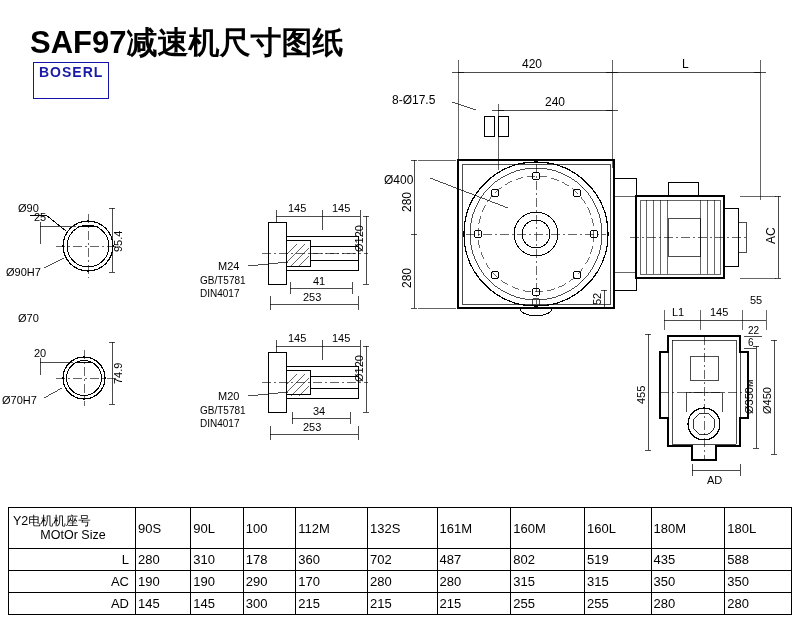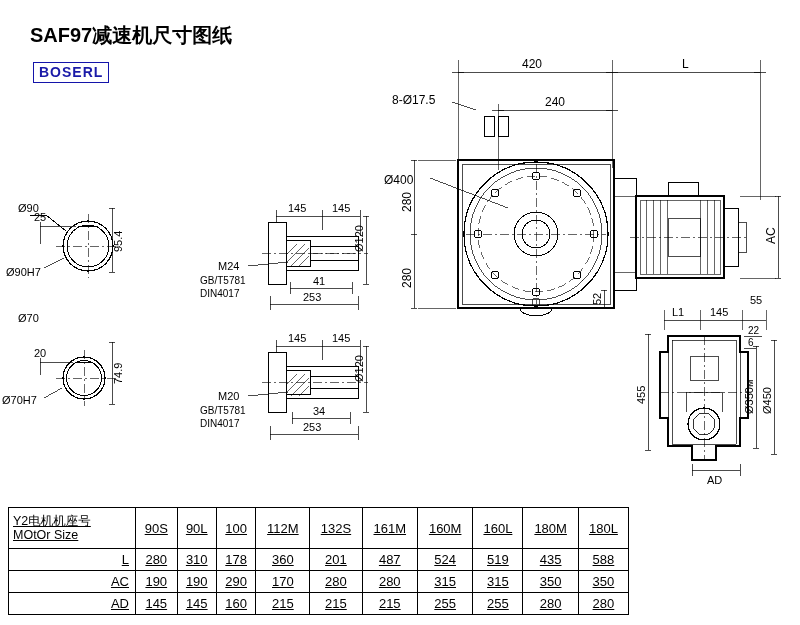--- a/index.html
+++ b/index.html
@@ -7,63 +7,61 @@
     width:800px;height:625px;
     background:#ffffff;
     font-family:"Liberation Sans", sans-serif;
     color:#000;
     position:relative;
     overflow:hidden;
   }
   .abs{position:absolute;}
   #title{
     left:30px;top:22px;
-    font-size:20px;font-weight:bold;
+    font-size:31px;font-weight:bold;
     letter-spacing:0px;
     white-space:nowrap;
   }
   #brand{
     left:33px;top:62px;
     border:1px solid #1414aa;
     color:#1a1aa8;
     font-size:14px;font-weight:bold;
-    padding:1px 5px 2px 5px;
+    padding:1px 5px 18px 5px;
     letter-spacing:1px;
   }
   svg{position:absolute;left:0;top:0;}
   .lbl{font-family:"Liberation Sans", sans-serif;font-size:11px;fill:#000;}
   .lbl-s{font-family:"Liberation Sans", sans-serif;font-size:10px;fill:#000;}
   .lbl-m{font-family:"Liberation Sans", sans-serif;font-size:12px;fill:#000;}
   
   #tbl{
-    left:8px;top:507px;width:621px;
+    left:8px;top:507px;width:784px;
     border-collapse:collapse;
     font-size:13px;
-    text-decoration:underline;
   }
   #tbl td{
     border:1px solid #000;
     height:21px;
-    text-align:center;
     padding:0 2px;
   }
   #tbl td.rowhdr{
     text-align:right;
     padding-right:6px;
     width:118px;
   }
   #tbl td.corner{
     text-align:left;
     padding-left:4px;
     line-height:1.15;
     font-size:12.5px;
     height:40px;
   }
   .corner-l1{display:block;}
-  .corner-l2{display:block;}
+  .corner-l2{display:block;text-align:center;}
 </style>
 </head>
 <body>
 
 <div class="abs" id="title">SAF97减速机尺寸图纸</div>
 <div class="abs" id="brand">BOSERL</div>
 
 <svg width="800" height="505">
   <g fill="none" stroke="#000" stroke-width="1" shape-rendering="crispEdges">
 
@@ -365,23 +363,23 @@
       <td>160L</td>
       <td>180M</td>
       <td>180L</td>
     </tr>
     <tr>
       <td class="rowhdr">L</td>
       <td>280</td>
       <td>310</td>
       <td>178</td>
       <td>360</td>
-      <td>201</td>
+      <td>702</td>
       <td>487</td>
-      <td>524</td>
+      <td>802</td>
       <td>519</td>
       <td>435</td>
       <td>588</td>
     </tr>
     <tr>
       <td class="rowhdr">AC</td>
       <td>190</td>
       <td>190</td>
       <td>290</td>
       <td>170</td>
@@ -389,21 +387,21 @@
       <td>280</td>
       <td>315</td>
       <td>315</td>
       <td>350</td>
       <td>350</td>
     </tr>
     <tr>
       <td class="rowhdr">AD</td>
       <td>145</td>
       <td>145</td>
-      <td>160</td>
+      <td>300</td>
       <td>215</td>
       <td>215</td>
       <td>215</td>
       <td>255</td>
       <td>255</td>
       <td>280</td>
       <td>280</td>
     </tr>
   </tbody>
 </table>

